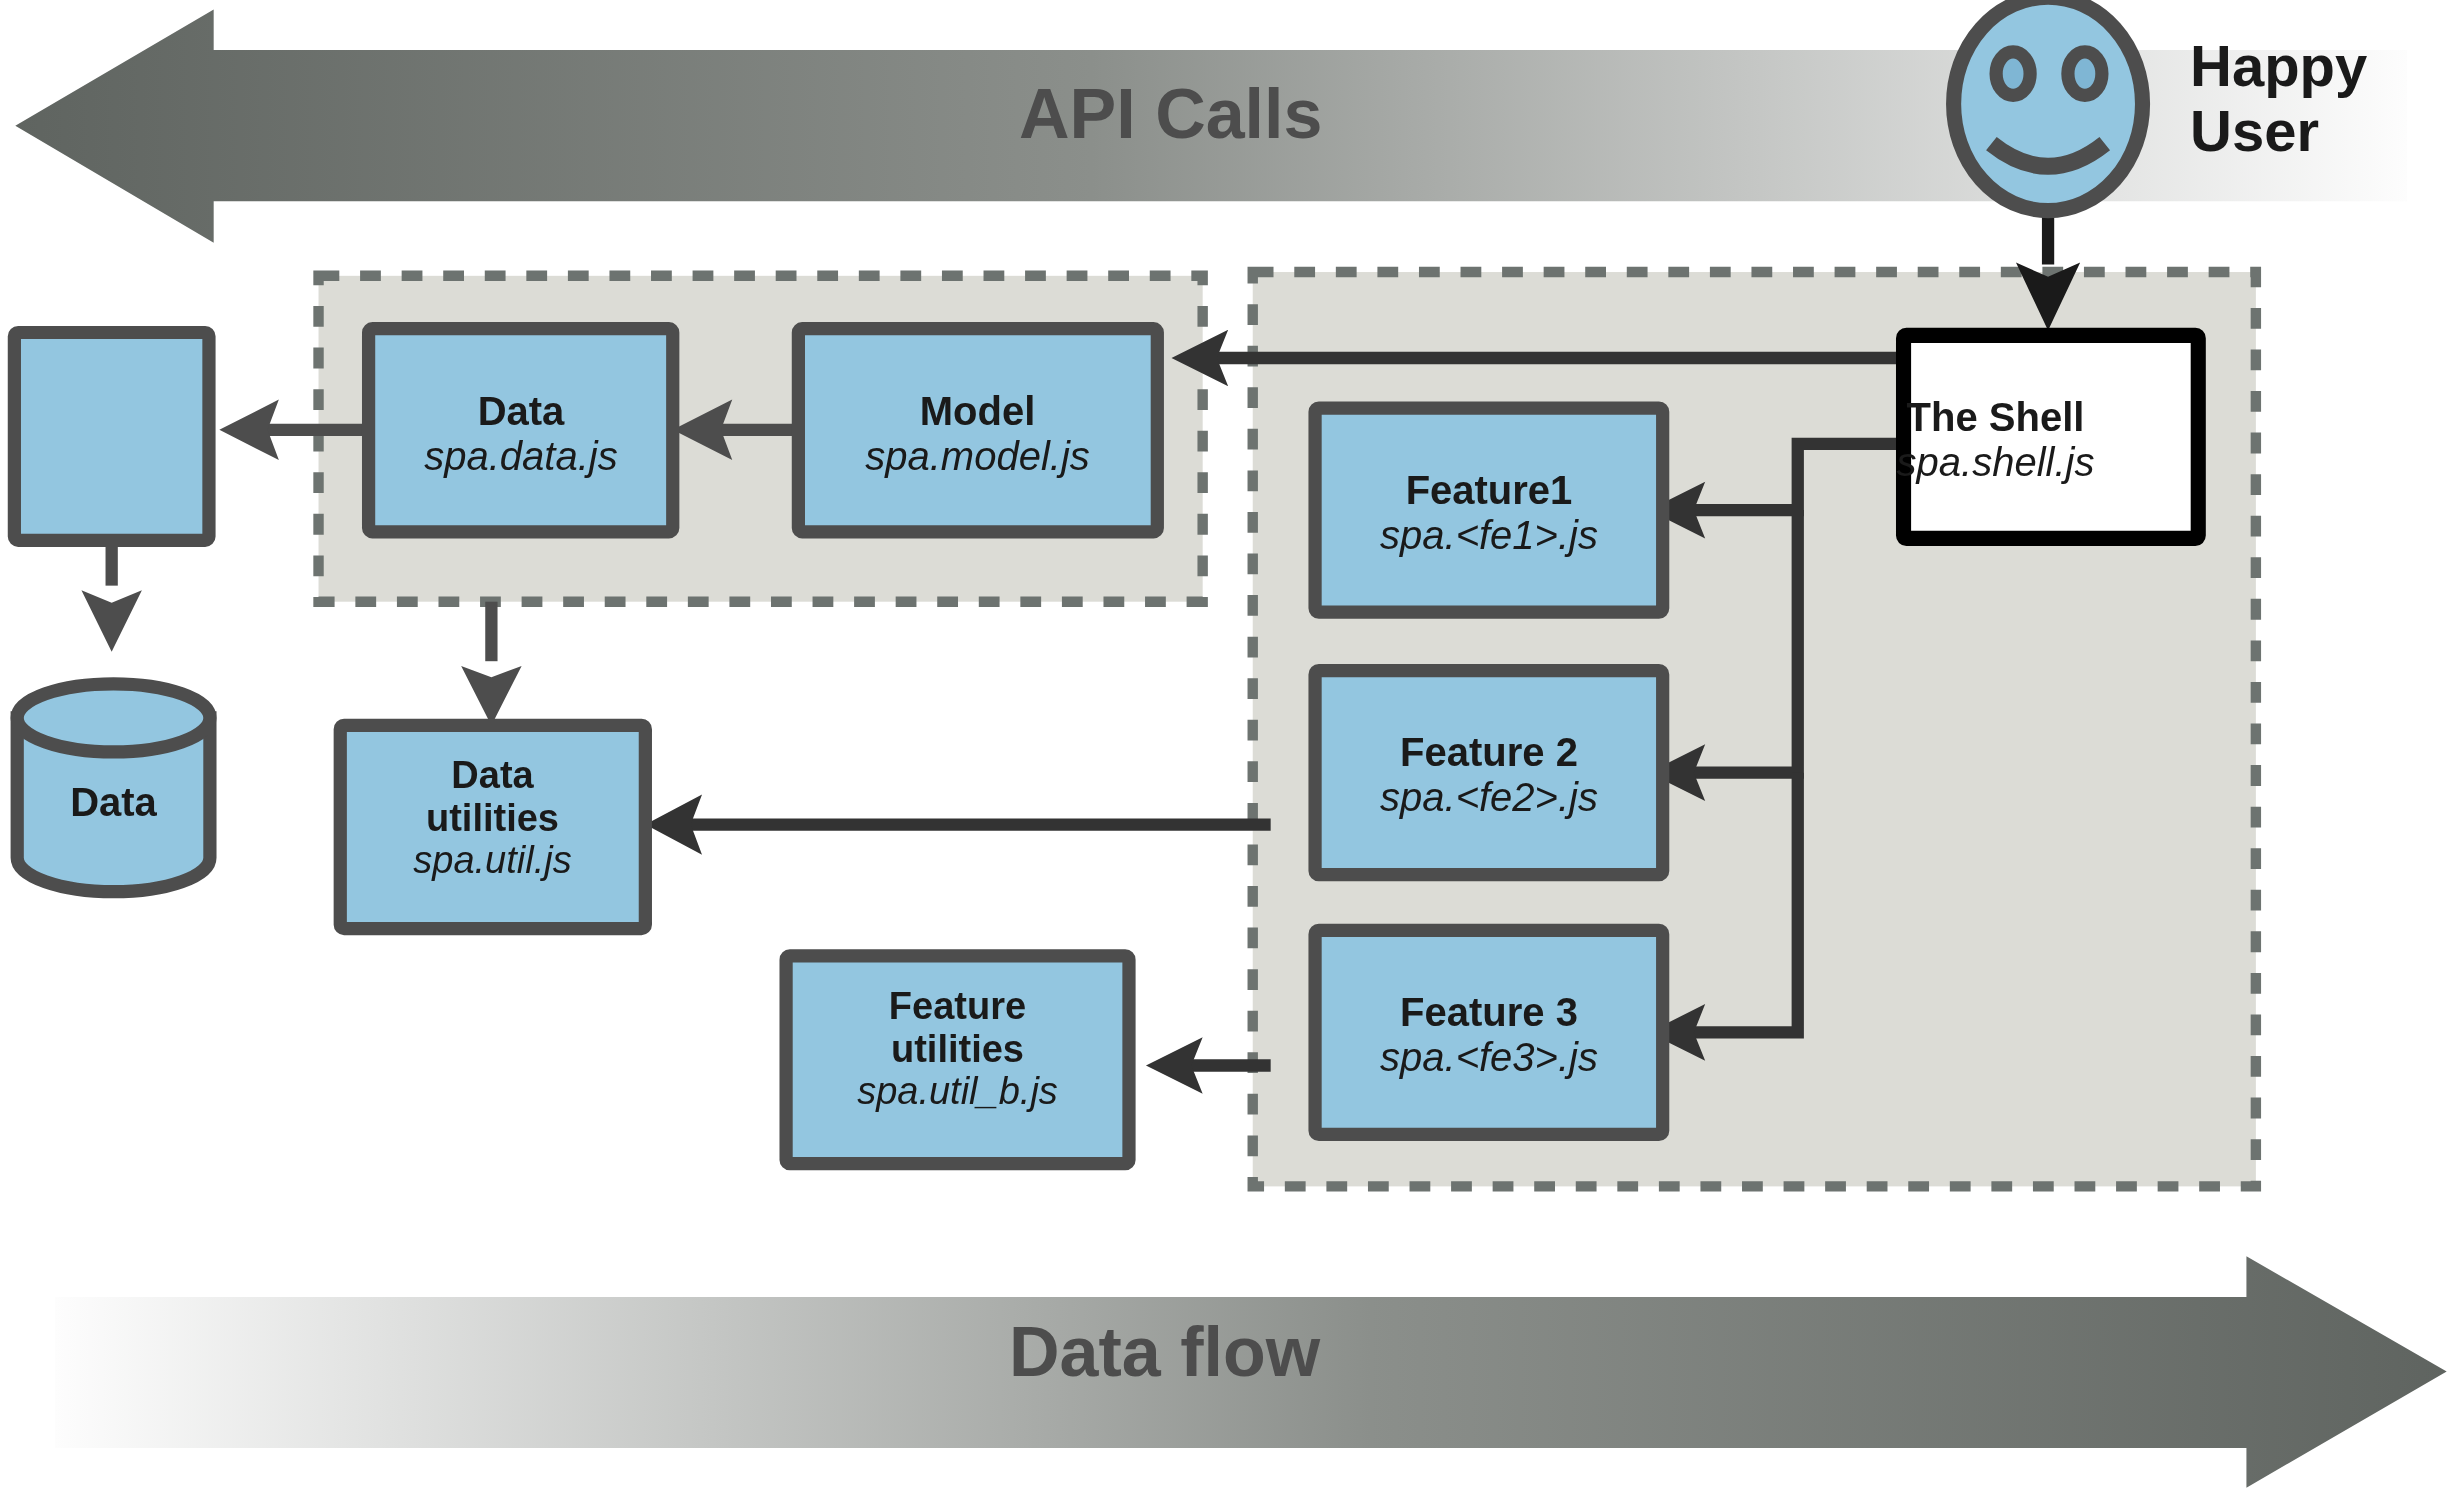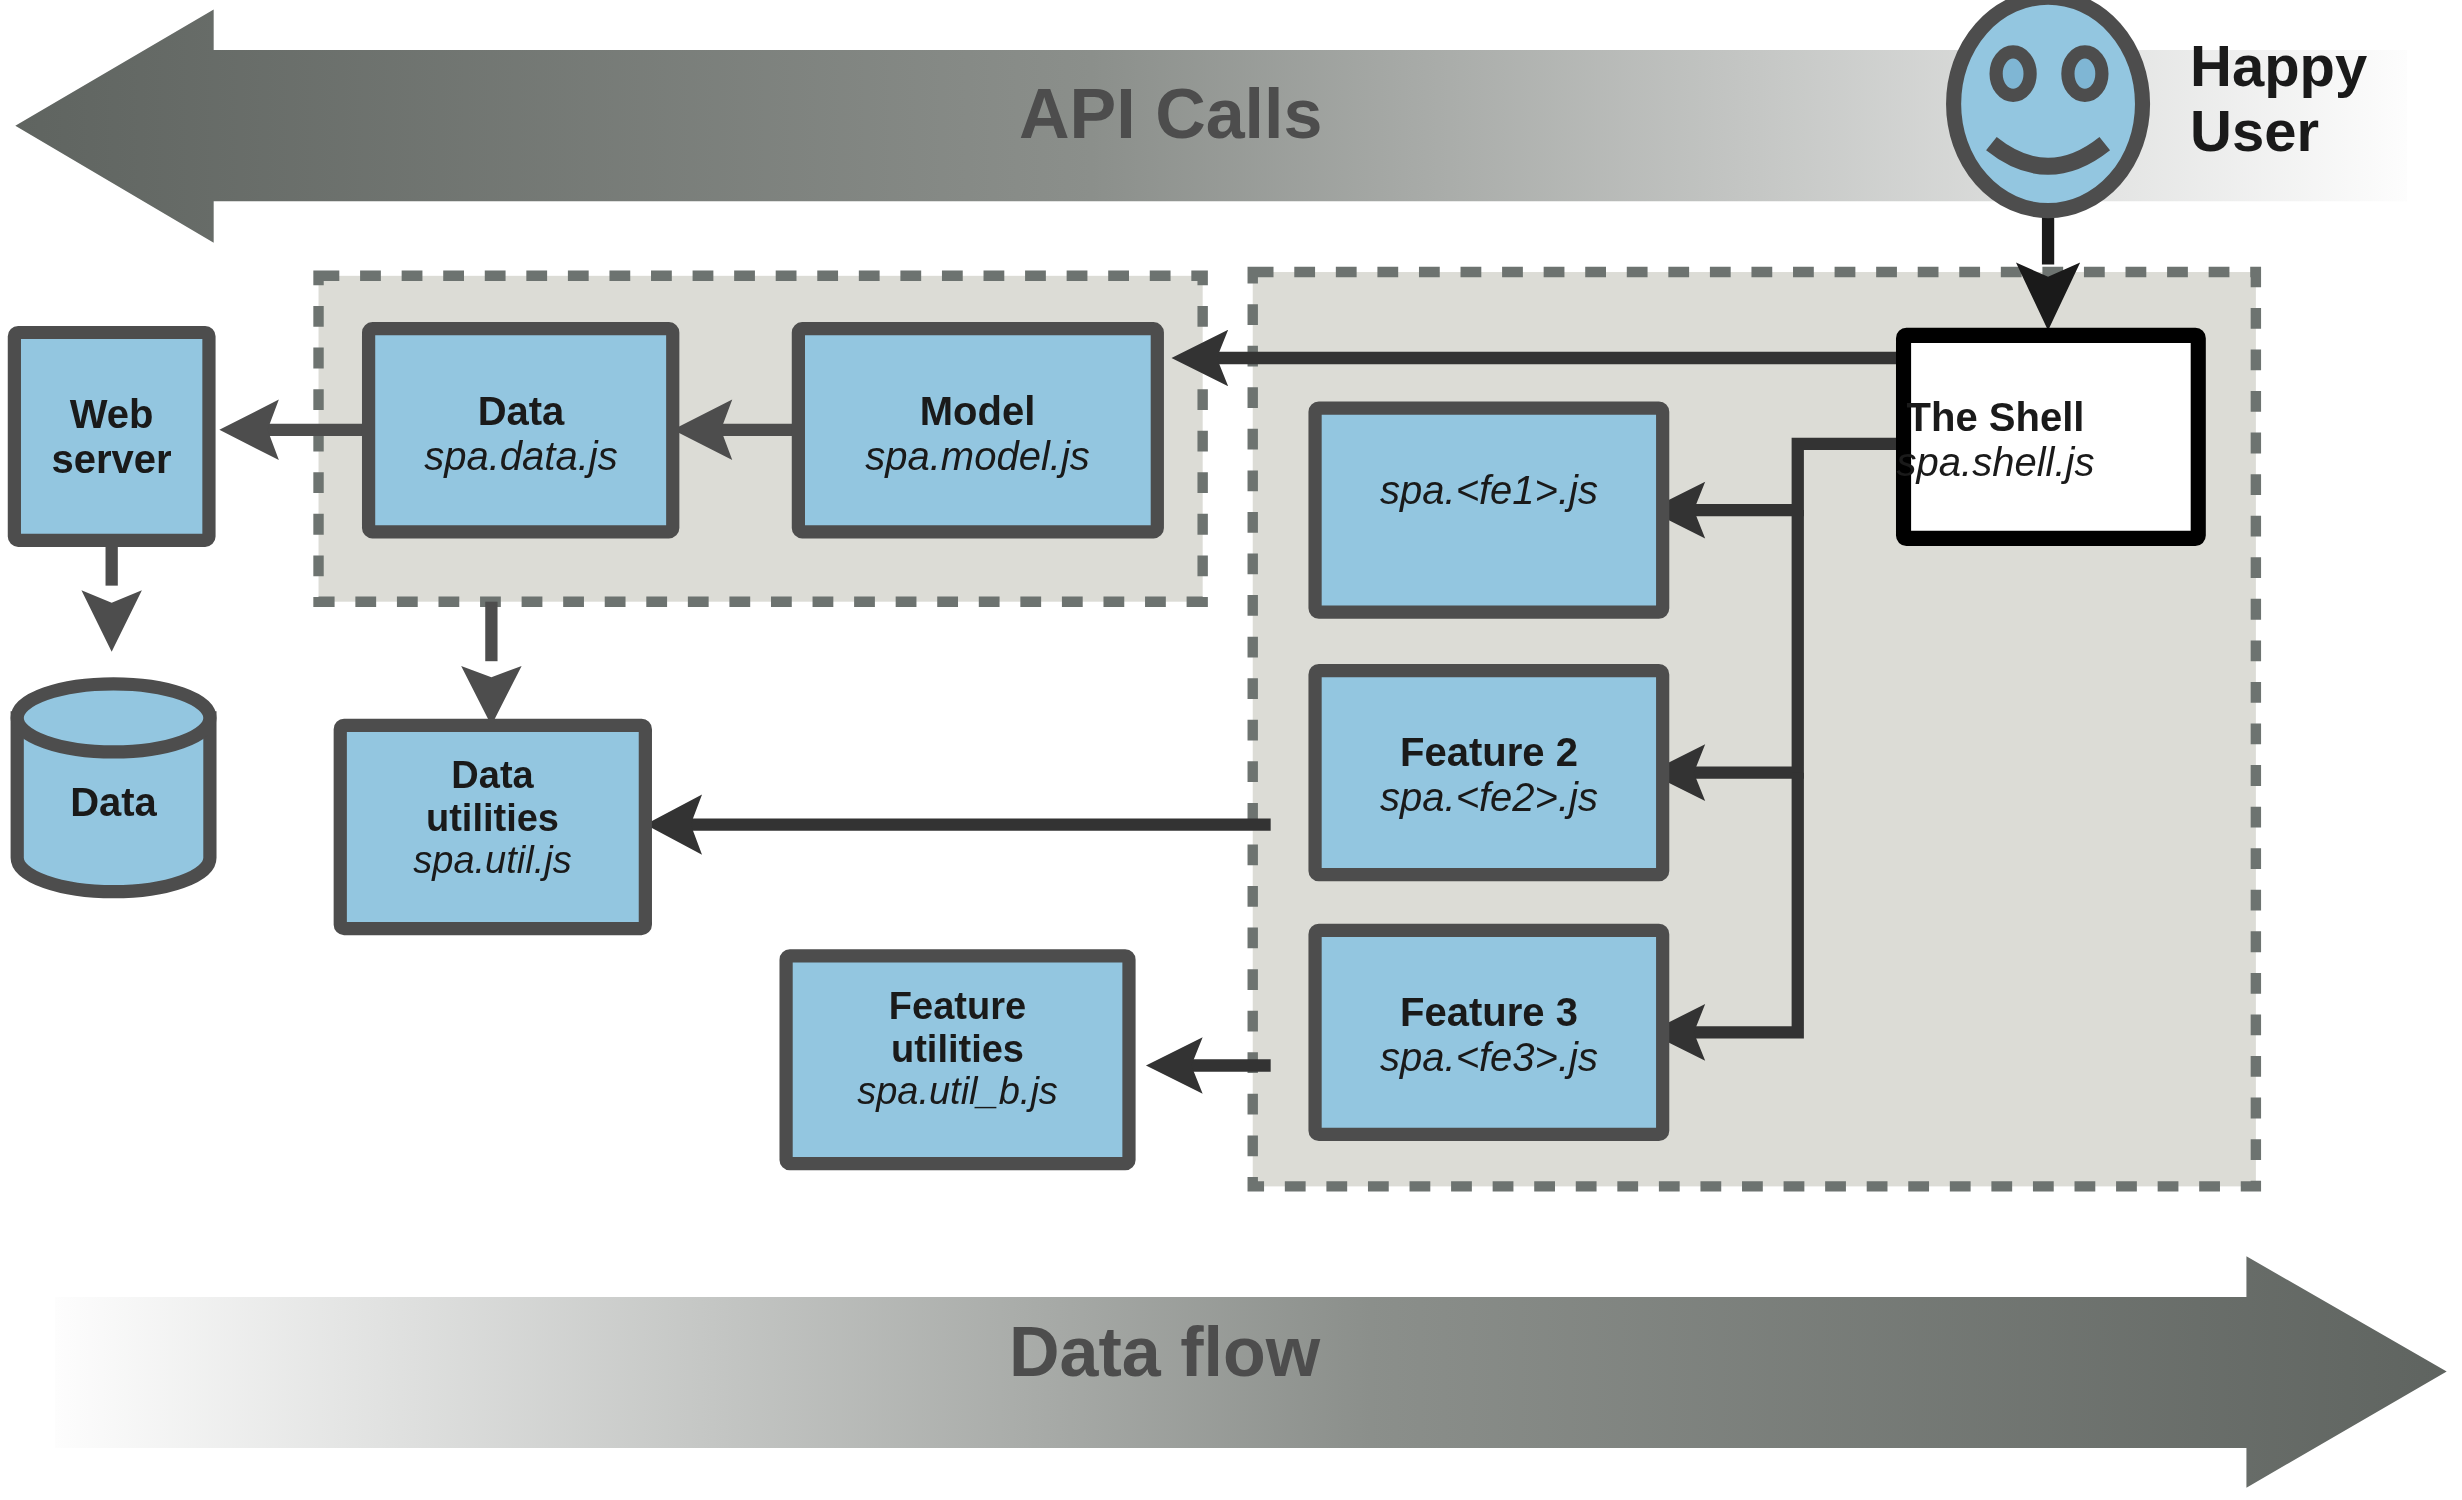--- a/index.html
+++ b/index.html
@@ -188,24 +188,20 @@
 
   <div class="banner-label" id="api-calls-label">API Calls</div>
 
   <div class="banner-label" id="data-flow-label">Data flow</div>
 
   <div class="user-label">
     <span>Happy</span><br>
     <span>User</span>
   </div>
 
-  <div class="node-label sz-40" style="left:14px; top:392px; width:195px;">
-    <span class="t">Web</span>
-    <span class="t">server</span>
-  </div>
 
   <div class="node-label sz-40" style="left:17px; top:780px; width:193px;">
     <span class="t">Data</span>
   </div>
 
   <div class="node-label sz-40" style="left:369px; top:389px; width:304px;">
     <span class="t">Data</span>
     <span class="f">spa.data.js</span>
   </div>
 
@@ -220,20 +216,21 @@
     <span class="f">spa.util.js</span>
   </div>
 
   <div class="node-label sz-38" style="left:786px; top:985px; width:343px;">
     <span class="t">Feature</span>
     <span class="t">utilities</span>
     <span class="f">spa.util_b.js</span>
   </div>
 
   <div class="node-label sz-40" style="left:1315px; top:468px; width:348px;">
+    <span class="t">Feature1</span>
     <span class="f">spa.&lt;fe1&gt;.js</span>
   </div>
 
   <div class="node-label sz-40" style="left:1315px; top:730px; width:348px;">
     <span class="t">Feature 2</span>
     <span class="f">spa.&lt;fe2&gt;.js</span>
   </div>
 
   <div class="node-label sz-40" style="left:1315px; top:990px; width:348px;">
     <span class="t">Feature 3</span>

